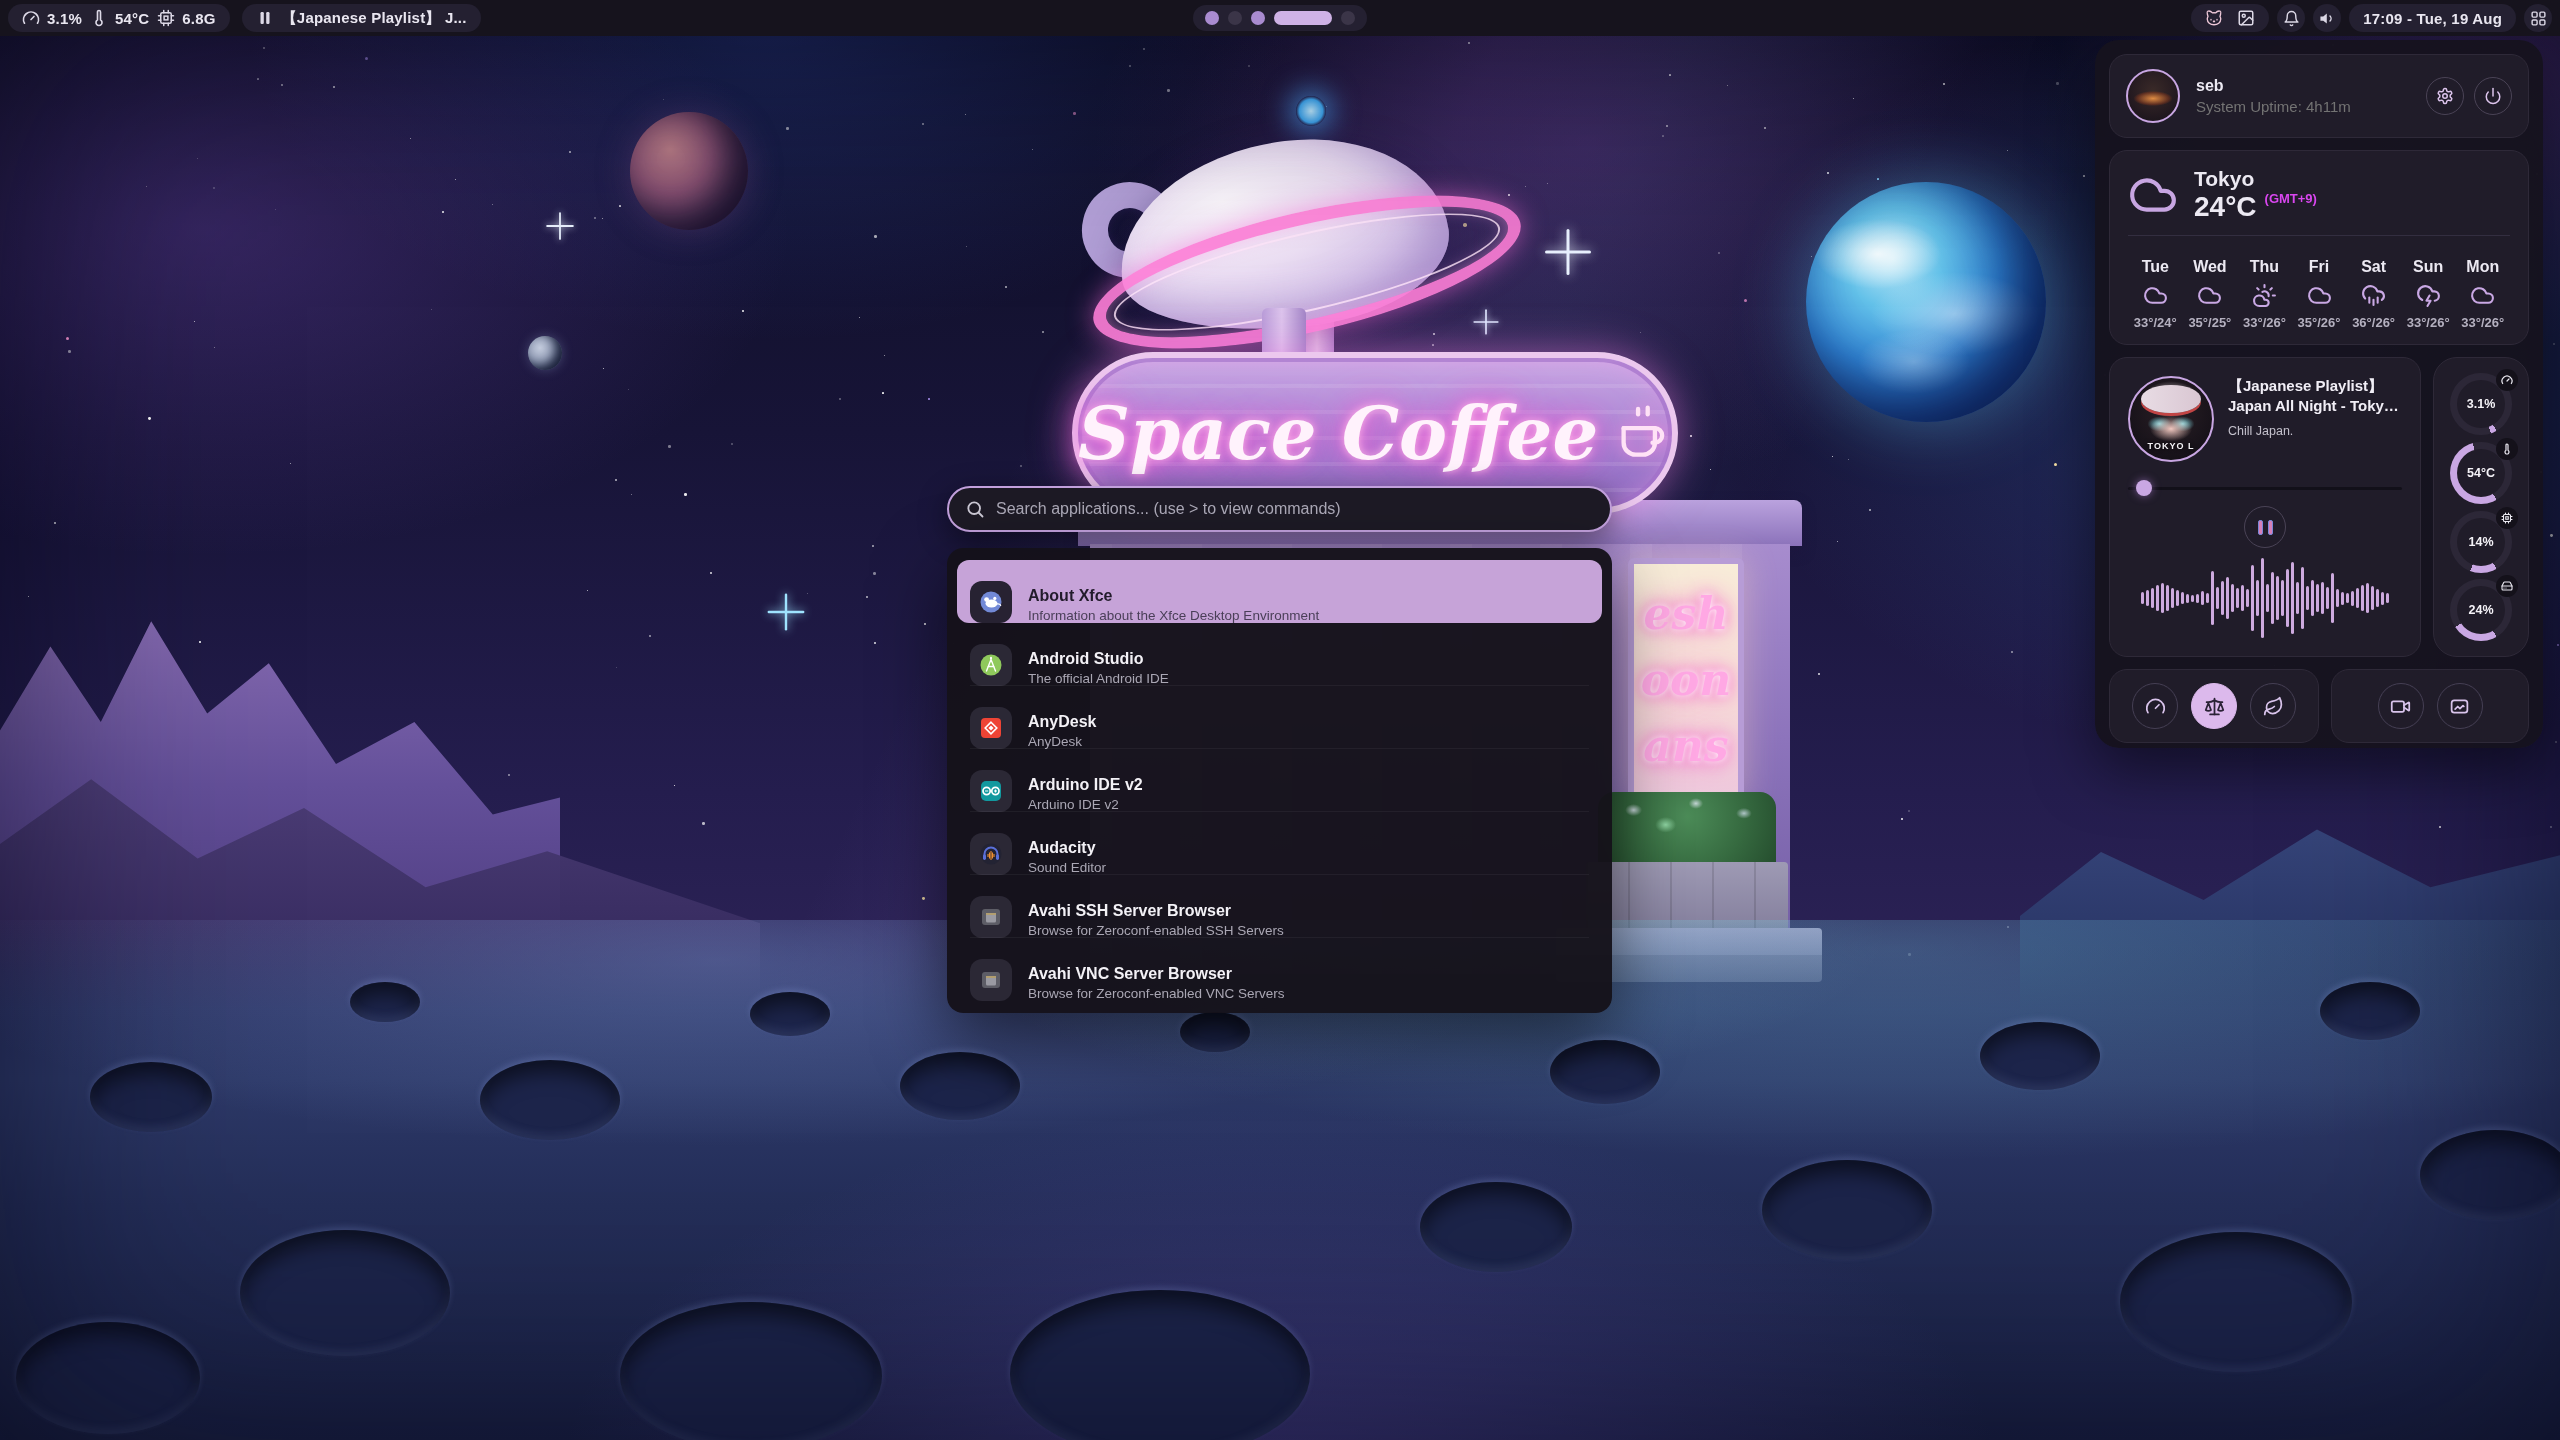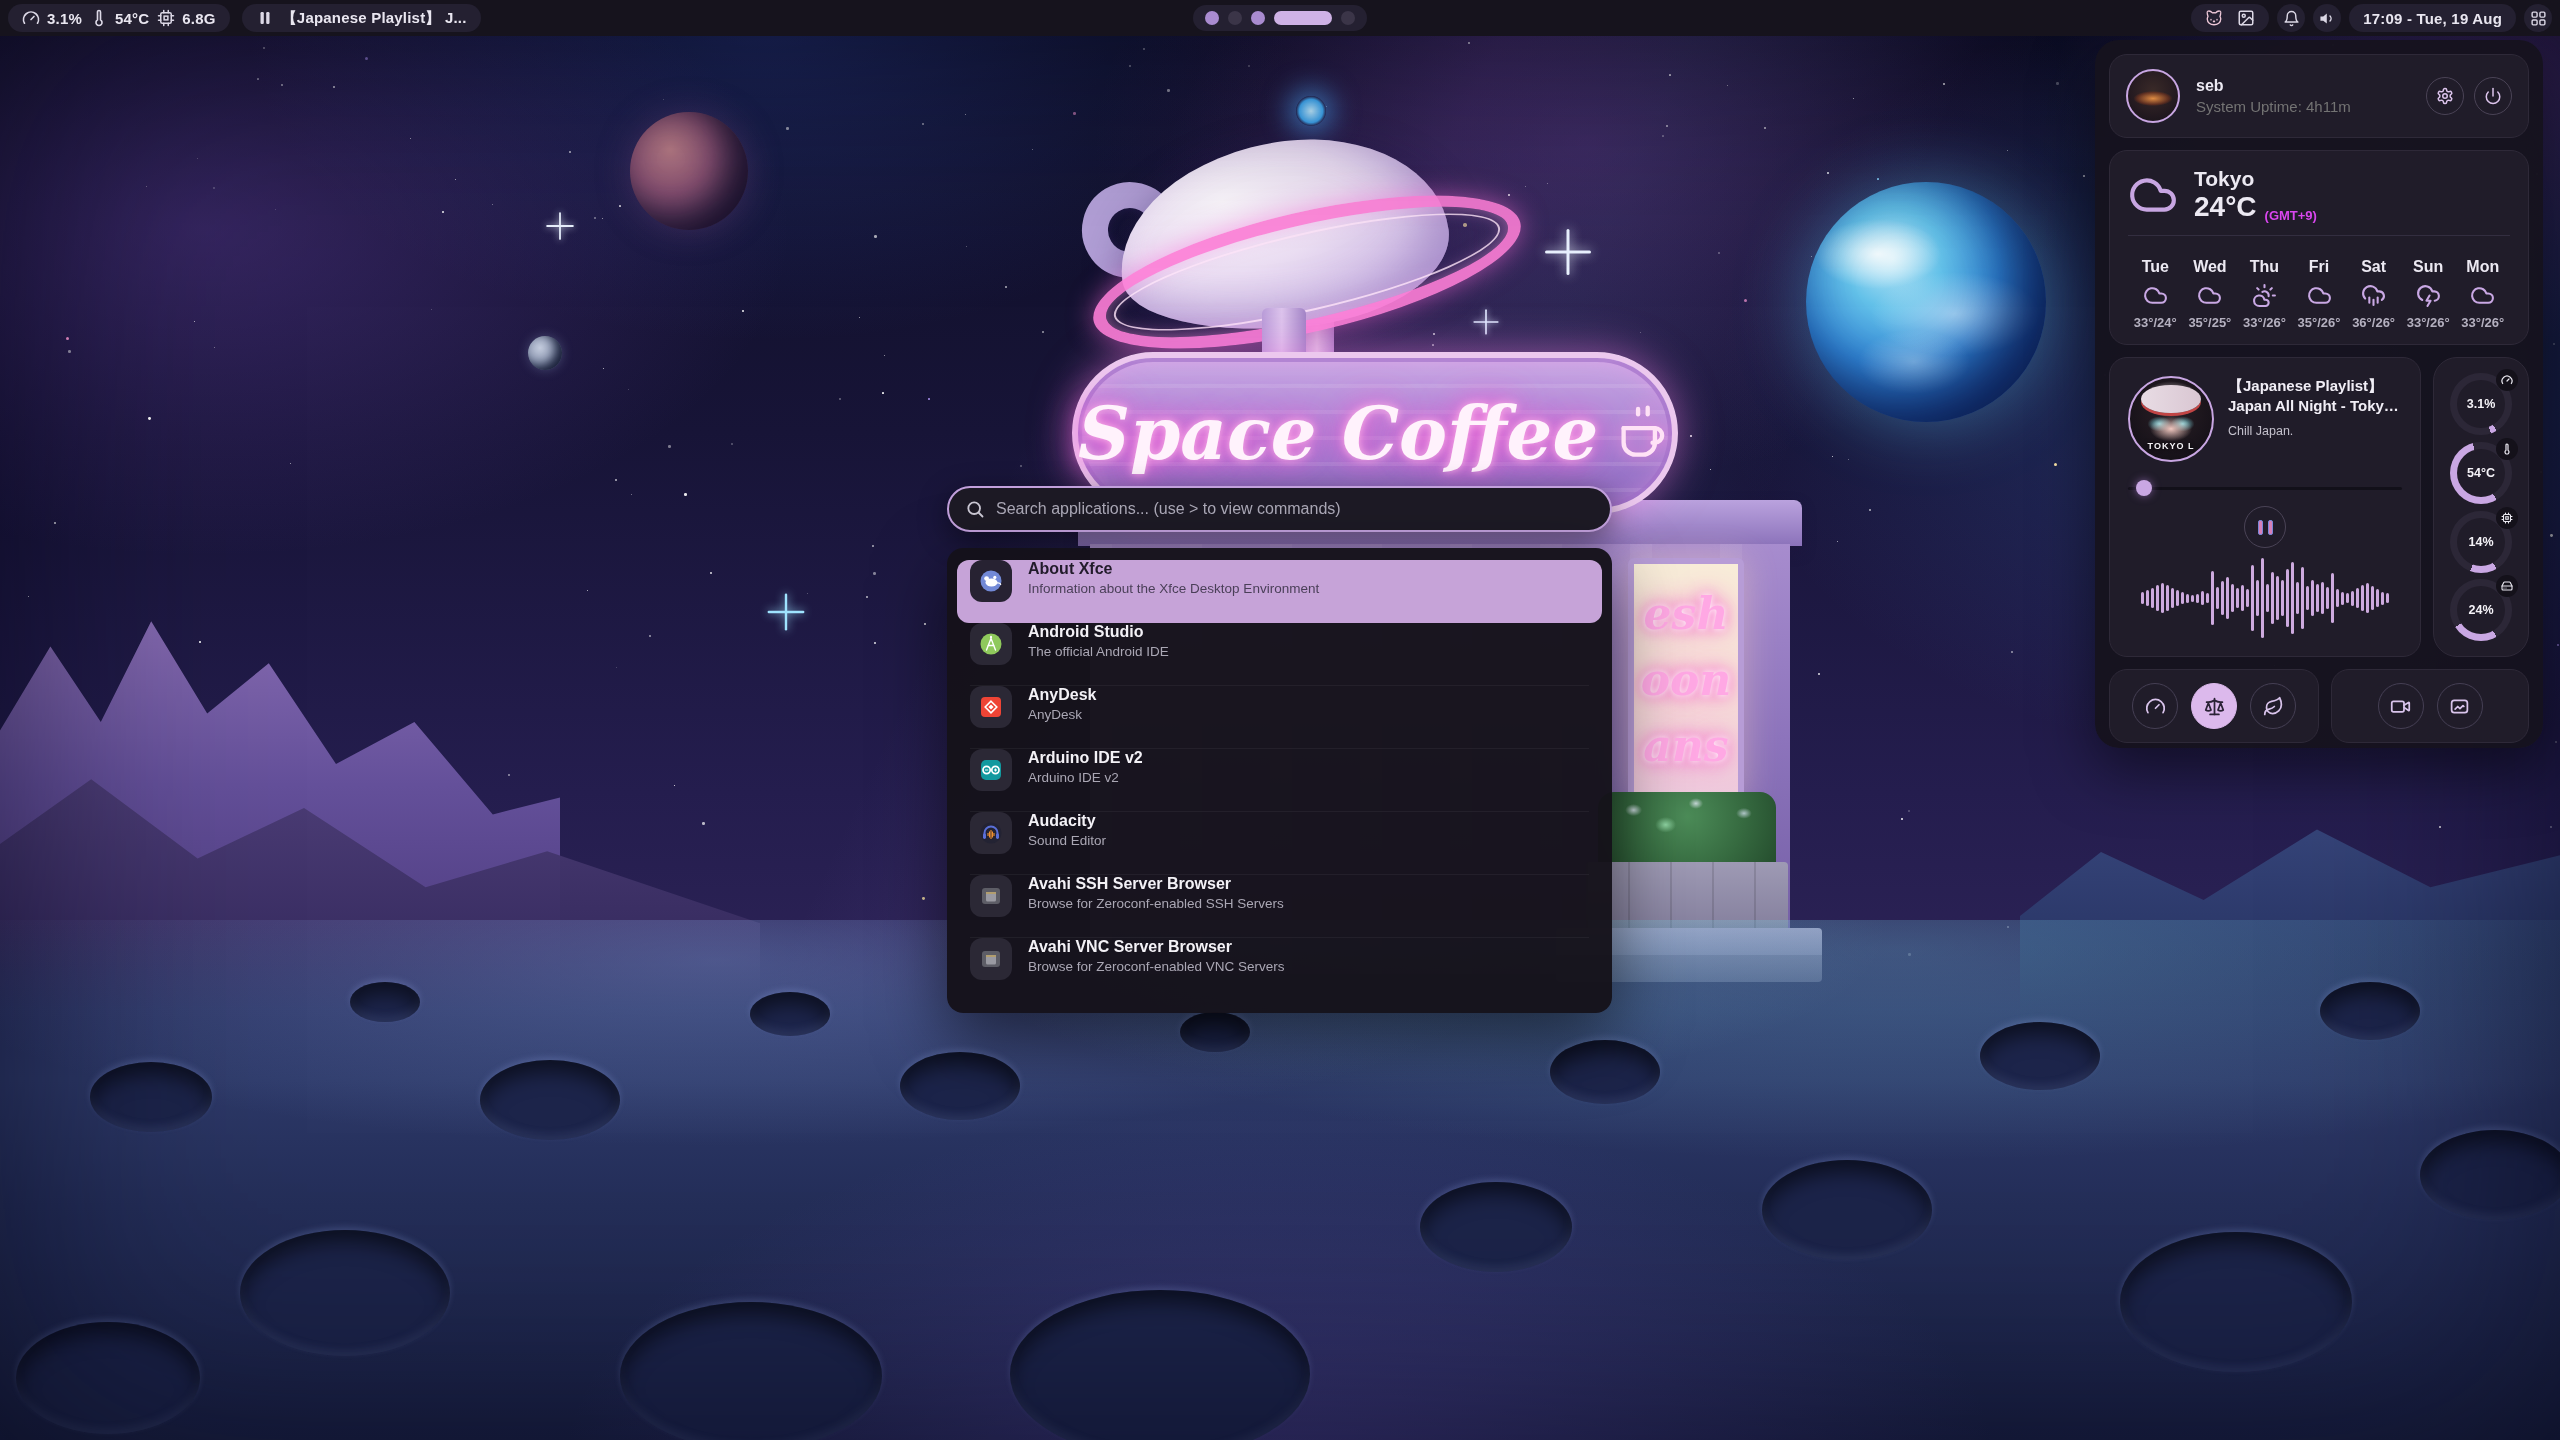--- a/index.html
+++ b/index.html
@@ -140,21 +140,21 @@
   
   #launcher { position:absolute; left:947px; top:486px; width:665px; z-index:40; }
   .searchbox { height:46px; border-radius:23px; background:#1d1a25; border:2px solid #c2a0dc;
     display:flex; align-items:center; padding:0 16px; gap:11px; box-shadow:0 8px 30px rgba(0,0,0,.45); }
   .searchbox .ico { width:20px; height:20px; color:#c9c6d2; }
   .searchbox input { flex:1; background:transparent; border:none; outline:none; color:#ece9f2;
     font-size:16px; font-family:inherit; }
   .searchbox input::placeholder { color:#a9a6b4; }
   .results { margin-top:16px; background:rgba(21,18,26,.97); border-radius:16px; padding:12px 10px;
     box-shadow:0 24px 70px rgba(0,0,0,.55); }
-  .row { display:flex; align-items:flex-start; gap:16px; height:63px; padding:0 13px; border-radius:12px; position:relative; }
+  .row { display:flex; align-items:flex-end; gap:16px; height:63px; padding:0 13px; border-radius:12px; position:relative; }
   .row:not(.selected):not(:last-child)::after { content:''; position:absolute; left:13px; right:13px; bottom:0;
     height:1px; background:rgba(255,255,255,.05); }
   .appicon { width:42px; height:42px; border-radius:12px; background:#2b2835; display:flex; align-items:center; justify-content:center; flex:0 0 auto; }
   .appicon svg { width:26px; height:26px; }
   .row .txt { display:flex; flex-direction:column; gap:3px; min-width:0; }
   .row .t { font-size:16px; font-weight:700; color:#f3f1f6; }
   .row .s { font-size:13.5px; color:#aaa7b4; }
   .row.selected { background:#c6a3d8; }
   .row.selected .t { color:#221b2b; }
   .row.selected .s { color:#4a3f58; }
@@ -173,21 +173,21 @@
   .usercard .uptime { font-size:15px; color:#737373; margin-top:3px; }
   .usercard .uacts { margin-left:auto; display:flex; gap:10px; }
   .circlebtn { width:38px; height:38px; border-radius:50%; border:1.5px solid #4a4356;
     display:flex; align-items:center; justify-content:center; background:transparent; }
   .circlebtn .ico { width:18px; height:18px; color:#dcc4ec; }
 
   .weathercard { margin-top:12px; padding:16px 18px 14px; }
   .whead { display:flex; align-items:center; gap:16px; }
   .whead .wbig { width:50px; height:50px; color:#c8a6e2; }
   .wcity { font-size:21px; font-weight:700; line-height:1.15; }
-  .wtemp-row { display:flex; align-items:flex-end; gap:8px; }
+  .wtemp-row { display:flex; align-items:flex-start; gap:8px; }
   .wtemp { font-size:28px; font-weight:800; }
   .wtz { font-size:13px; color:#d946ef; font-weight:600; }
   .wdivider { height:1px; background:#332e40; margin:12px 0 10px; }
   .forecast { display:flex; }
   .fday { flex:1; display:flex; flex-direction:column; align-items:center; gap:7px;margin-top:12px; }
   .fday .d { font-size:16px; font-weight:700; }
   .fday .wicon { width:25px; height:25px; color:#c9a8e4; }
   .fday .tt { font-size:13px; color:#b4b0bf; font-weight:600; }
 
   .mediarow { margin-top:12px; display:flex; gap:12px; height:300px; }

